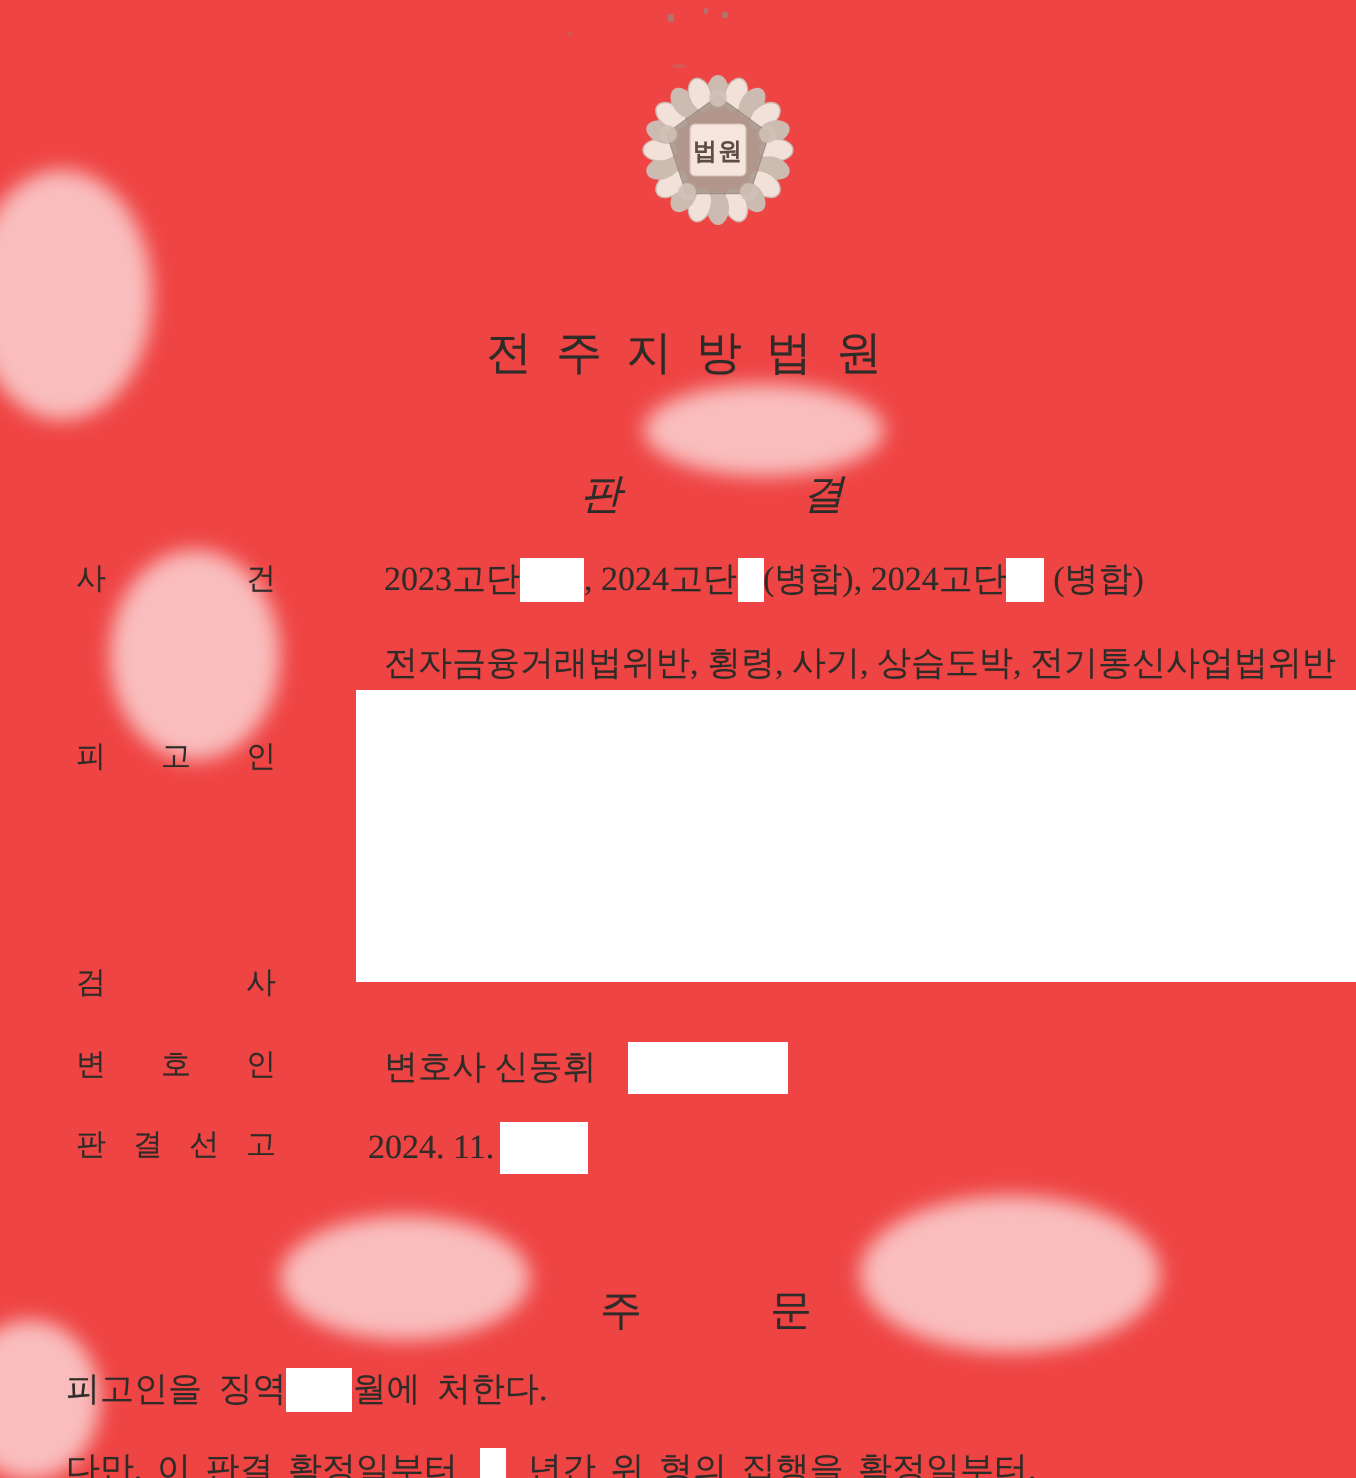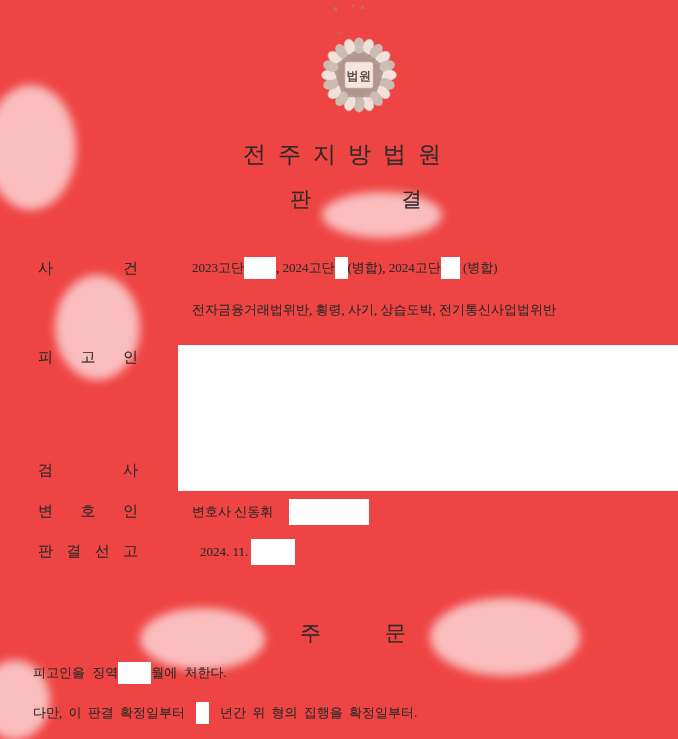--- a/index.html
+++ b/index.html
@@ -3,34 +3,34 @@
 <meta charset="utf-8">
 <style>
   html,body{margin:0;padding:0;background:#fcfbee;}
   .page{
     position:relative;width:678px;height:739px;overflow:hidden;
     background:#ef4444;
     font-family:"Liberation Serif","DejaVu Serif",serif;
     color:#2e2c28;
   }
   .abs{position:absolute;}
-  .txt{color:#2e2c28;text-shadow:0 0 .4px rgba(40,38,30,.35);}
+  .txt{color:#2e2c28;text-shadow:0 0 .4px rgba(40,38,30,.35);margin-top:22px;}
   .title{
     font-size:23px;line-height:28px;letter-spacing:12px;font-weight:500;white-space:nowrap;
   }
   .heading{
     font-size:21px;line-height:26px;font-weight:500;
     text-align:justify;text-align-last:justify;
   }
   .label{
     font-size:15px;line-height:24px;width:100px;display:inline-block;
     text-align:justify;text-align-last:justify;white-space:nowrap;
   }
   .valueline{
-    font-size:13px;line-height:24px;display:flex;align-items:center;white-space:pre;
+    font-size:17px;line-height:24px;display:flex;align-items:center;white-space:pre;
   }
   .valueline span{white-space:pre;}
   .rdt{
     display:inline-block;background:#ffffff;height:22px;flex:0 0 auto;
   }
   .bigrdt{background:#ffffff;}
   .ghost{
     background:rgba(255,255,255,.65);border-radius:50%;filter:blur(5px);
   }
   .speck{background:#8d8d84;opacity:.65;border-radius:1px;}
@@ -89,21 +89,21 @@
       <circle cx="29.5" cy="61" r="4.5" fill="#cfcfc4" opacity=".85"></circle>
       <circle cx="20" cy="32" r="4.5" fill="#cfcfc4" opacity=".85"></circle>
 
       <rect x="31" y="27" width="28" height="26" rx="2.5" fill="#f7f7ee" stroke="#cfcfc3" stroke-width="0.6"></rect>
       <text x="45" y="44.5" text-anchor="middle" font-size="12" font-weight="bold" fill="#4e4e44" letter-spacing="0.5">법원</text>
     </g>
   </svg>
 
   <div class="abs txt title" style="left:243px;top:141px;">전주지방법원</div>
 
-  <div class="abs txt heading" style="left:290px;top:186px;width:132px;">판 결</div>
+  <div class="abs txt heading" style="left:290px;top:212px;width:132px;font-style:italic;">판 결</div>
 
   <div class="abs txt label" style="left:38px;top:256px;">사 건</div>
   <div class="abs txt valueline" style="left:192px;top:256px;">
     <span>2023고단</span>
     <span class="rdt" style="width:32px;"></span>
     <span>, 2024고단</span>
     <span class="rdt" style="width:13px;"></span>
     <span>(병합), 2024고단</span>
     <span class="rdt" style="width:19px;"></span>
     <span> (병합)</span>
@@ -117,21 +117,21 @@
 
   <div class="abs txt label" style="left:38px;top:458px;">검 사</div>
 
   <div class="abs txt label" style="left:38px;top:499px;">변 호 인</div>
   <div class="abs txt valueline" style="left:192px;top:499px;">
     <span>변호사 신동휘</span>
     <span class="rdt" style="width:80px;margin-left:16px;height:26px;"></span>
   </div>
 
   <div class="abs txt label" style="left:38px;top:539px;">판 결 선 고</div>
-  <div class="abs txt valueline" style="left:200px;top:539px;">
+  <div class="abs txt valueline" style="left:184px;top:539px;">
     <span>2024. 11.</span>
     <span class="rdt" style="width:44px;margin-left:3px;height:26px;"></span>
   </div>
 
   <div class="abs txt heading" style="left:300px;top:620px;width:106px;">주 문</div>
 
   <div class="abs txt valueline wordspread" style="left:33px;top:661px;">
     <span>피고인을 징역</span>
     <span class="rdt" style="width:33px;"></span>
     <span>월에 처한다.</span>

